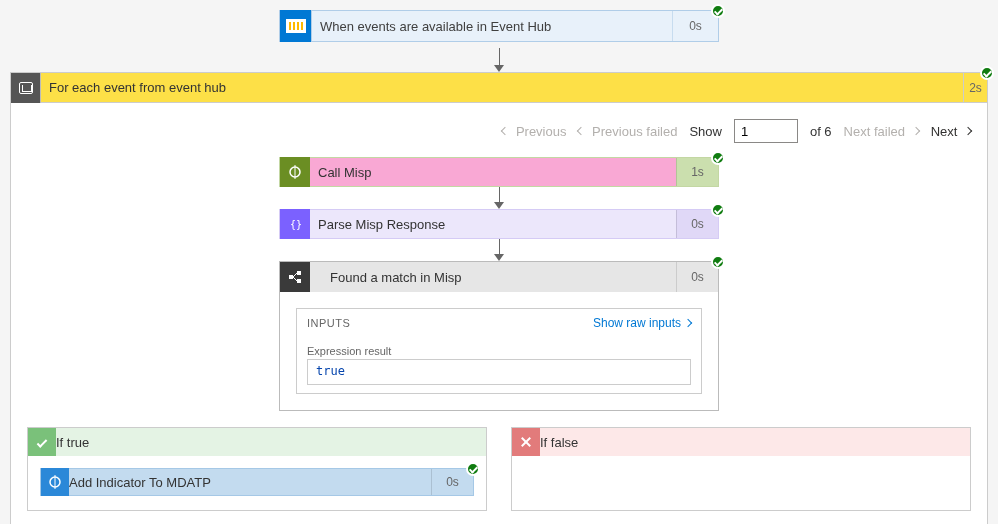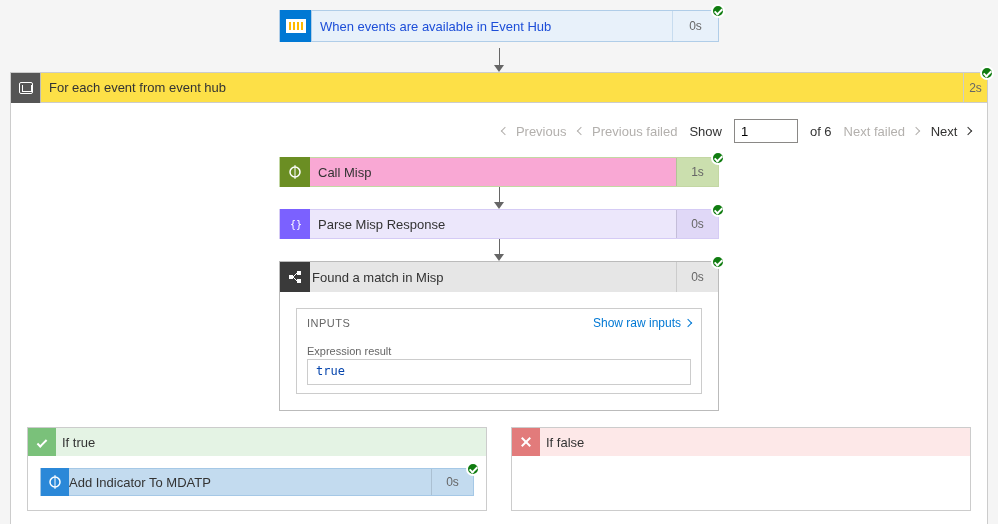--- a/index.html
+++ b/index.html
@@ -48,21 +48,21 @@
     content:"";
     position:absolute;
     left:3px; top:3px;
     width:14px; height:8px;
     background:
       repeating-linear-gradient(90deg,#ffb900 0 2px, transparent 2px 4px);
   }
   .trigger-step .label {
     flex: 1;
     padding-left: 8px;
-    color: #1d4ed8;
+    color: #404040;
   }
   .trigger-step .dur {
     width: 46px;
     text-align: center;
     color: #666;
     border-left: 1px solid #c7dcef;
     height: 100%;
     display:flex;align-items:center;justify-content:center;
     font-size:12px;
   }
@@ -202,21 +202,21 @@
     border:1px solid #bbb;
     background:#fff;
     position:relative;
   }
   .cond-head {
     height:30px;
     background:#e6e6e6;
     display:flex;align-items:center;
   }
   .cond-head .icon{width:30px;height:30px;background:#3a3a3a;display:flex;align-items:center;justify-content:center;}
-  .cond-head .label{flex:1;padding-left:2px;}
+  .cond-head .label{flex:1;padding-left:20px;}
   .cond-head .dur{width:42px;text-align:center;color:#666;border-left:1px solid #ccc;height:100%;display:flex;align-items:center;justify-content:center;font-size:12px;}
   .cond-body { padding:16px; }
   .inputs-panel {
     border:1px solid #ccc;
   }
   .inputs-head {
     height:28px;
     display:flex;align-items:center;justify-content:space-between;
     padding:0 10px;
     font-size:11px;
@@ -246,21 +246,21 @@
     background:#fff;
   }
   .branch-head {
     height:28px;
     display:flex;align-items:center;
   }
   .branch-head .icon{
     width:28px;height:28px;
     display:flex;align-items:center;justify-content:center;
   }
-  .branch-head .label{padding-left:6px;}
+  .branch-head .label{}
   .branch-true .branch-head{ background:#e4f3e4;}
   .branch-true .branch-head .icon{ background:#7ac17a;}
   .branch-false .branch-head{ background:#fde8e8;}
   .branch-false .branch-head .icon{ background:#e27b7b;}
   .branch-body{ padding:12px; min-height:54px;}
   .step-add { width:100%; height:28px; background:#c3dbef; border:1px solid #a5c8e6; display:flex;align-items:center;position:relative;}
   .step-add .icon{width:28px;height:28px;background:#2b88d8;display:flex;align-items:center;justify-content:center;}
   .step-add .label{flex:1;}
   .step-add .dur{width:42px;text-align:center;color:#666;border-left:1px solid rgba(0,0,0,.12);height:100%;display:flex;align-items:center;justify-content:center;font-size:12px;}
   svg{display:block;}

